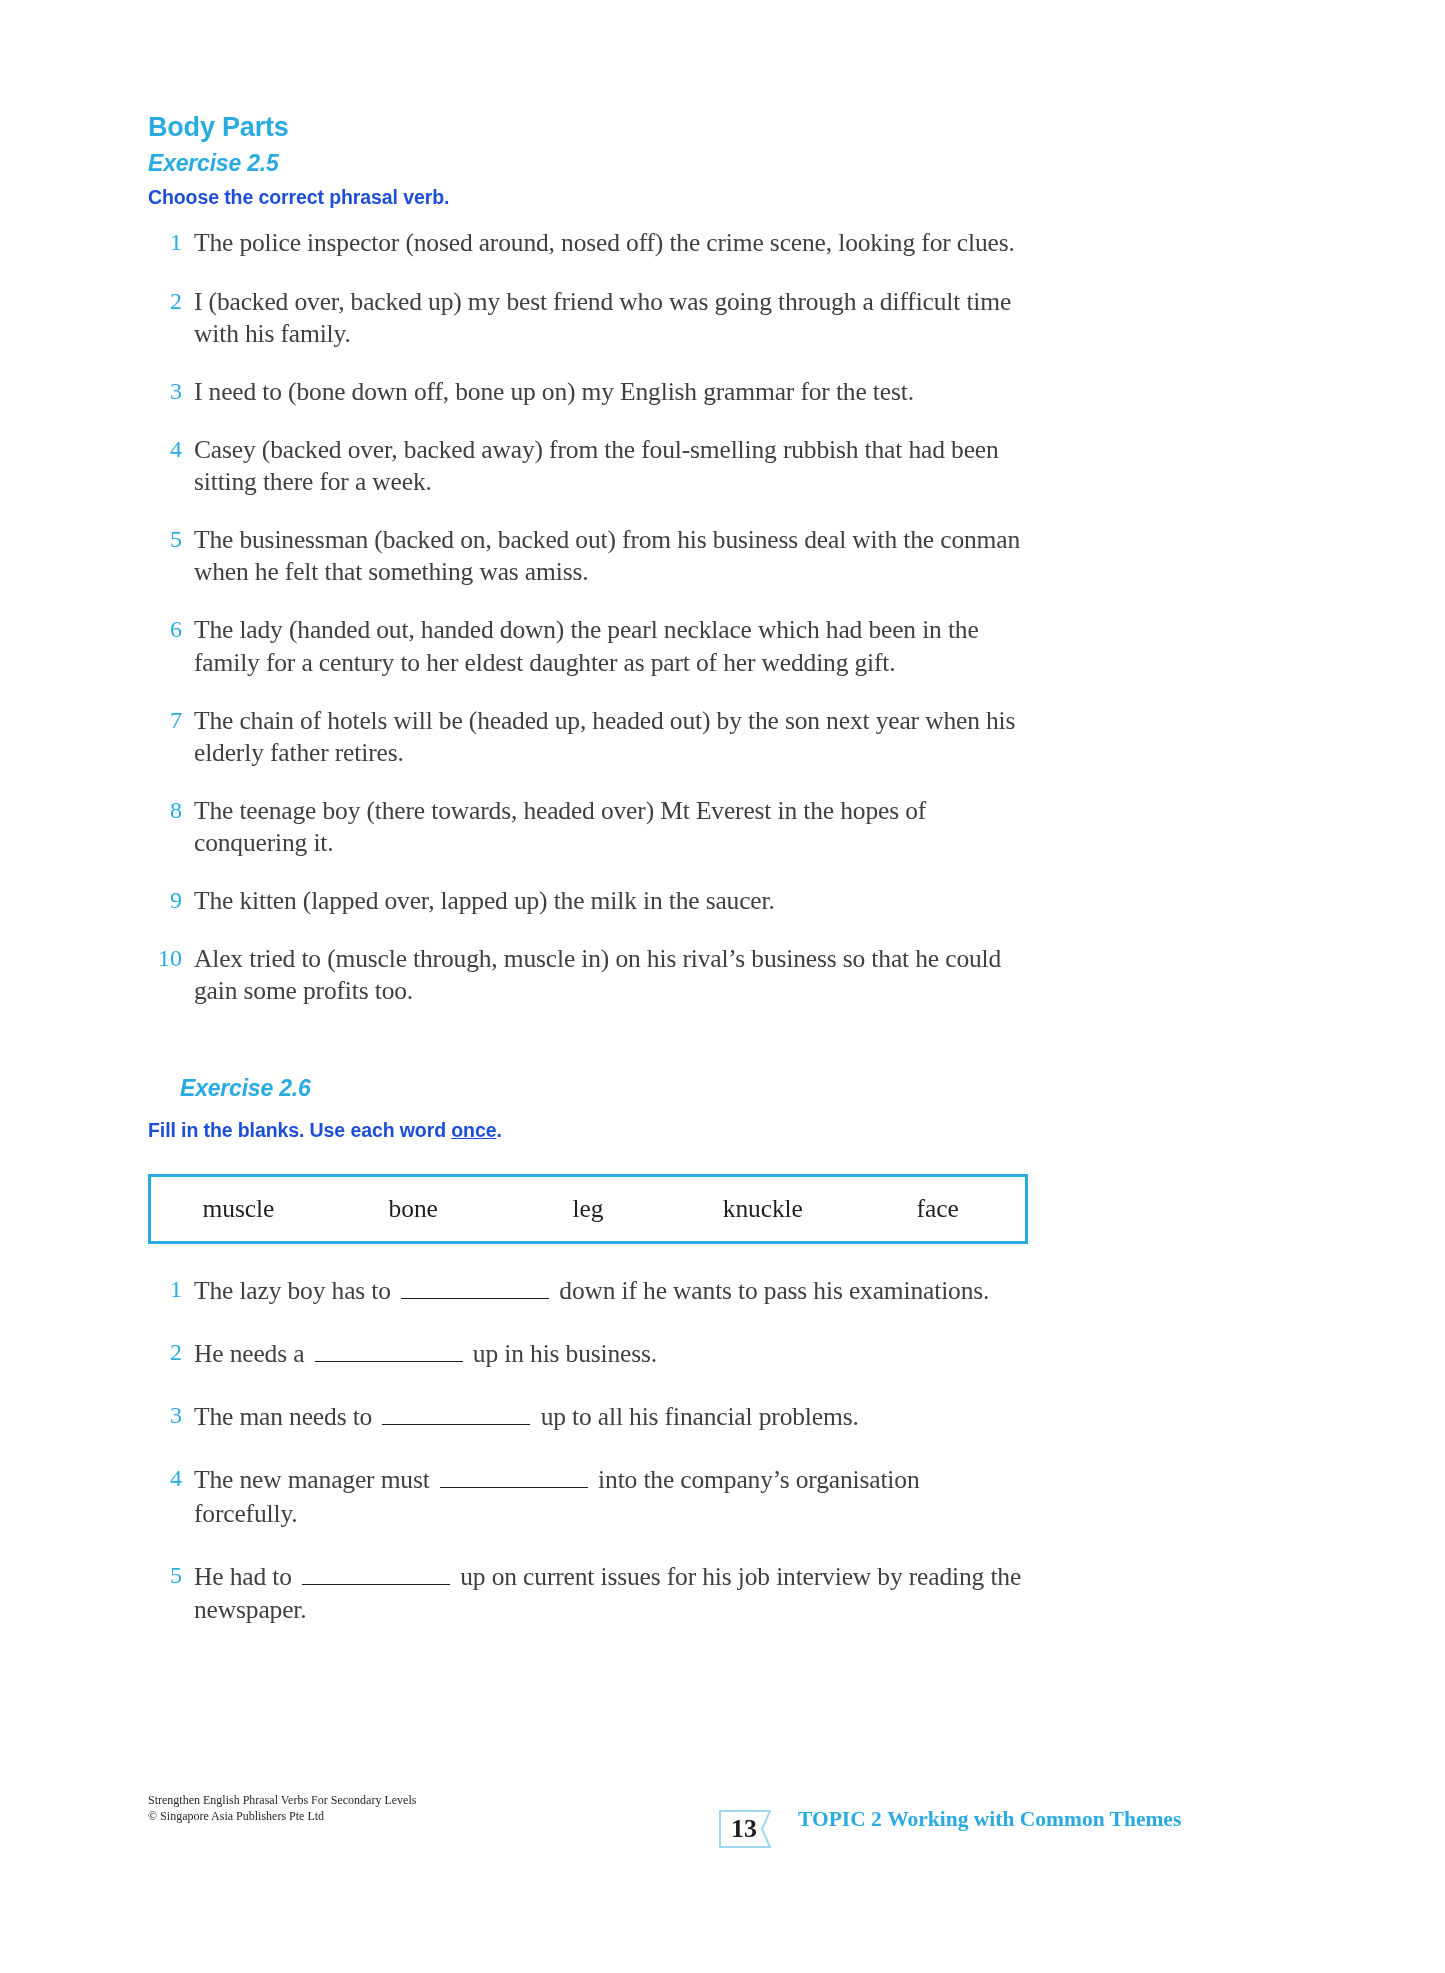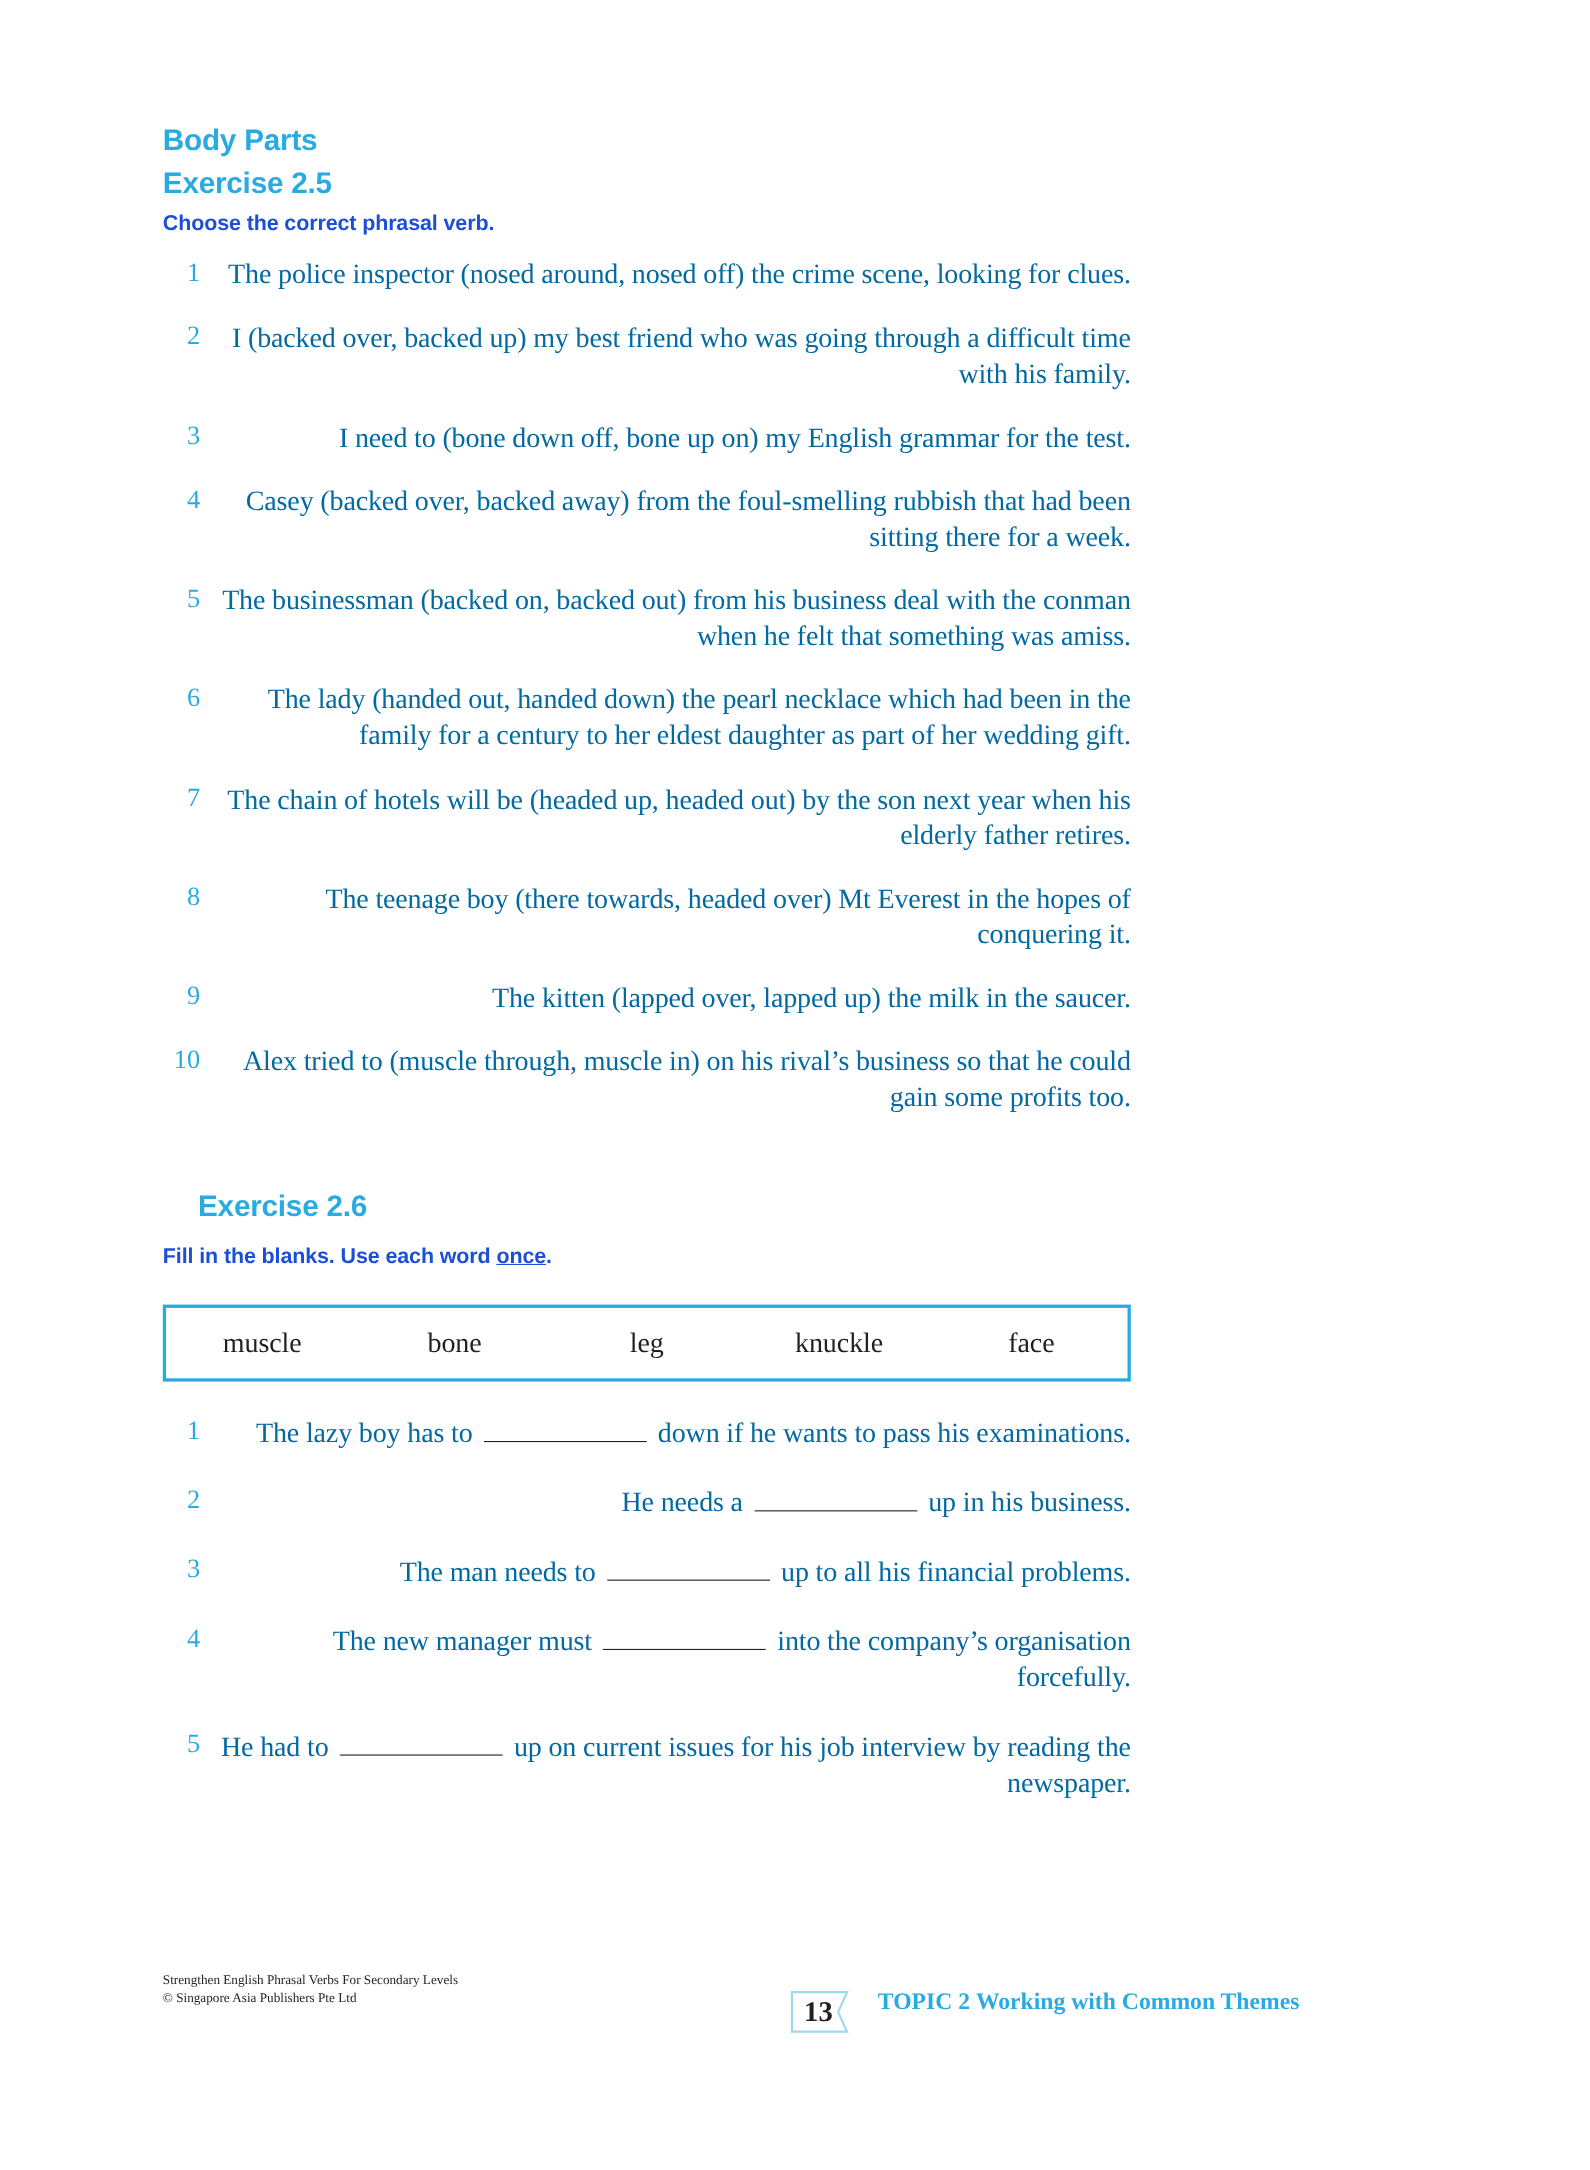--- a/index.html
+++ b/index.html
@@ -36,21 +36,21 @@
   .section-title,
   .exercise-title {
     font-family: "Liberation Sans", sans-serif;
     font-weight: bold;
     color: #29ABE2;
     font-size: 27px;
     letter-spacing: -0.2px;
     line-height: 1.45;
     margin: 0;
   }
-  .exercise-title { font-size: 27px; }
+  .exercise-title { font-size: 23px; font-style: italic; }
 
   .instruction {
     font-family: "Liberation Sans", sans-serif;
     font-weight: bold;
     color: #1d4ed8;
     font-size: 19.5px;
     letter-spacing: -0.1px;
     margin: 6px 0 0 0;
   }
   .instruction .underline { text-decoration: underline; }
@@ -74,23 +74,22 @@
     text-align: right;
     color: #29ABE2;
     font-family: "Liberation Serif", serif;
     font-size: 24px;
     padding-right: 12px;
     box-sizing: border-box;
     line-height: 1.3;
   }
   .qitem .qtext {
     flex: 1 1 auto;
-    color: #0369a1;
+    color: #404040;
     letter-spacing: -0.15px;
-    text-align: right;
   }
 
   #ex25-list { margin-top: 18px; }
   #ex25-list .qitem:first-child { margin-top: 18px; }
 
   
   .ex26-head {
     margin-top: 64px;
     margin-left: 32px;
   }

